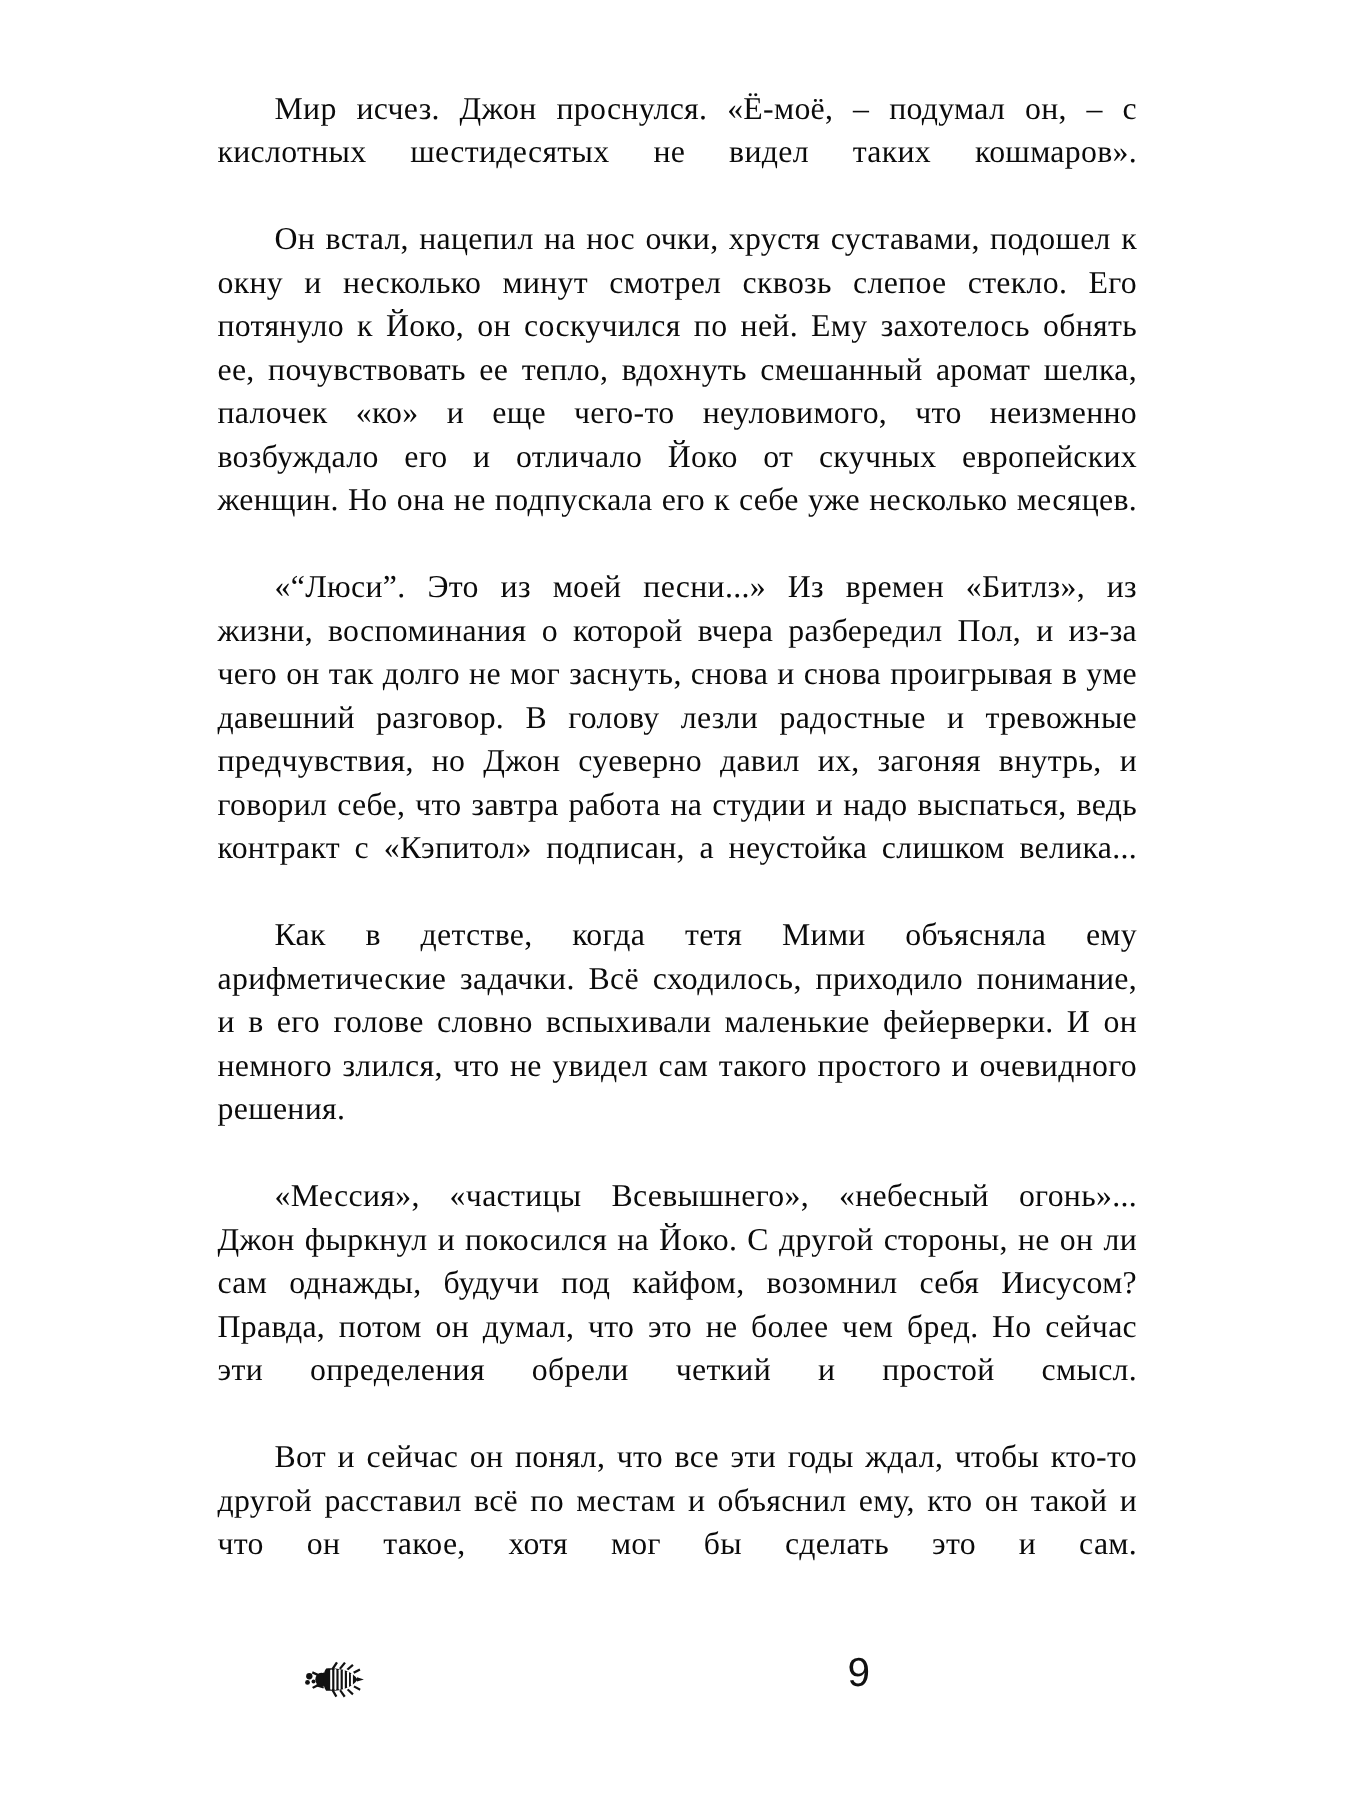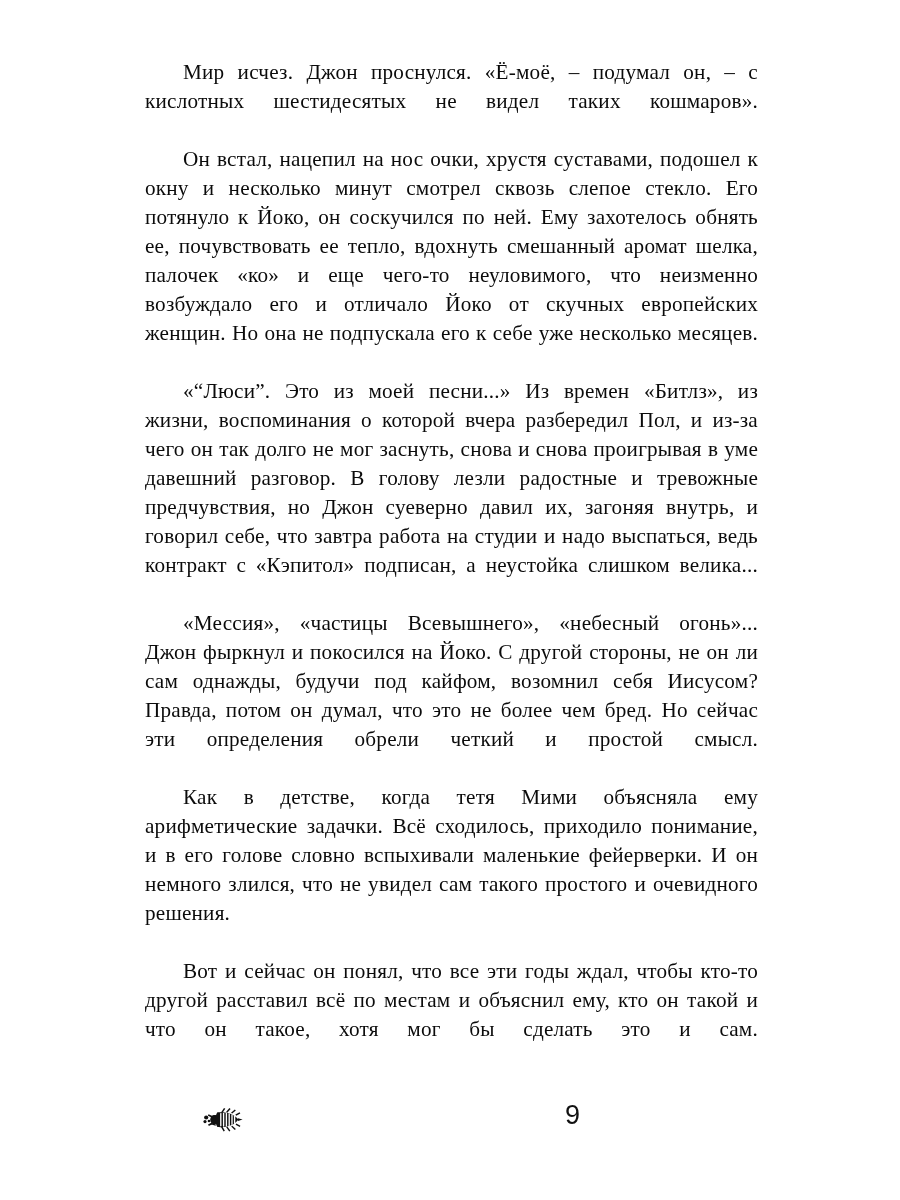--- a/index.html
+++ b/index.html
@@ -82,22 +82,22 @@
 </style>
 </head>
 <body>
 
 <div class="page">
 
   <div class="text-column">
     <p class="para">Мир исчез. Джон проснулся. «Ё-моё, – подумал он, – с кислотных шестидесятых не видел таких кошмаров».</p>
     <p class="para">Он встал, нацепил на нос очки, хрустя суставами, подошел к окну и несколько минут смотрел сквозь слепое стекло. Его потянуло к Йоко, он соскучился по ней. Ему захотелось обнять ее, почувствовать ее тепло, вдохнуть смешанный аромат шелка, палочек «ко» и еще чего-то неуловимого, что неизменно возбуждало его и отличало Йоко от скучных европейских женщин. Но она не подпускала его к себе уже несколько месяцев.</p>
     <p class="para">«“Люси”. Это из моей песни...» Из времен «Битлз», из жизни, воспоминания о которой вчера разбередил Пол, и из-за чего он так долго не мог заснуть, снова и снова проигрывая в уме давешний разговор. В голову лезли радостные и тревожные предчувствия, но Джон суеверно давил их, загоняя внутрь, и говорил себе, что завтра работа на студии и надо выспаться, ведь контракт с «Кэпитол» подписан, а неустойка слишком велика...</p>
+    <p class="para">Как в детстве, когда тетя Мими объясняла ему арифметические задачки. Всё сходилось, приходило понимание, и в его голове словно вспыхивали маленькие фейерверки. И он немного злился, что не увидел сам такого простого и очевидного решения.</p>
     <p class="para">«Мессия», «частицы Всевышнего», «небесный огонь»... Джон фыркнул и покосился на Йоко. С другой стороны, не он ли сам однажды, будучи под кайфом, возомнил себя Иисусом? Правда, потом он думал, что это не более чем бред. Но сейчас эти определения обрели четкий и простой смысл.</p>
-    <p class="para">Как в детстве, когда тетя Мими объясняла ему арифметические задачки. Всё сходилось, приходило понимание, и в его голове словно вспыхивали маленькие фейерверки. И он немного злился, что не увидел сам такого простого и очевидного решения.</p>
     <p class="para">Вот и сейчас он понял, что все эти годы ждал, чтобы кто-то другой расставил всё по местам и объяснил ему, кто он такой и что он такое, хотя мог бы сделать это и сам.</p>
 
   </div>
 
   <div class="footer">
 
     <svg class="ornament" viewBox="0 0 46 36" aria-hidden="true">
       <g fill="#111111">
 
         <circle cx="5.2" cy="15.5" r="2.1"></circle>

